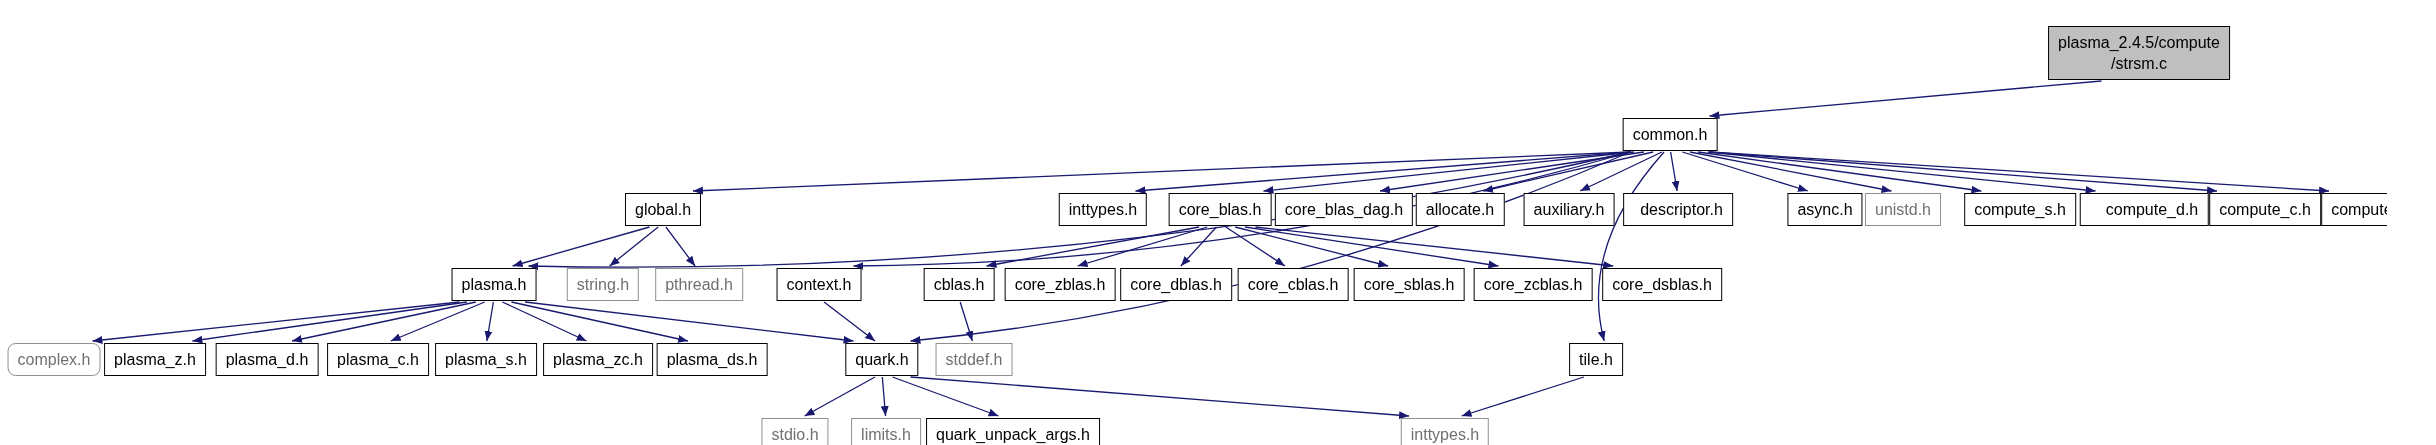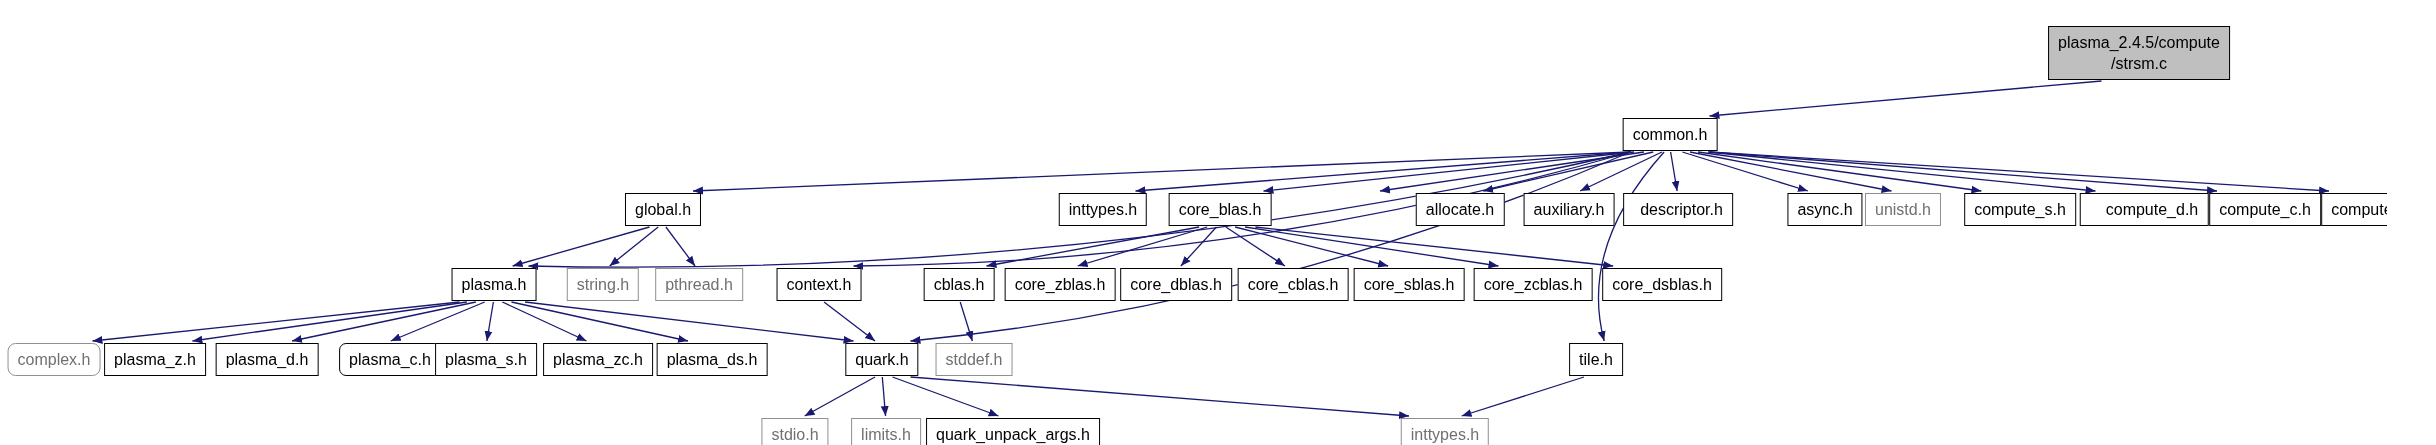--- a/index.html
+++ b/index.html
@@ -93,20 +93,21 @@
       <path d="M 910.5 359 L 1409 398" fill="none" stroke="#191970" stroke-width="1.3" marker-end="url(#arrowhead)"></path>
       <path d="M 1583.92 359 L 1461.6704 398" fill="none" stroke="#191970" stroke-width="1.3" marker-end="url(#arrowhead)"></path>
     </svg>
   <div id="node-layer">
       <div class="node main" style="left: 2139px; top: 8px;">plasma_2.4.5/compute
 /strsm.c</div>
       <div class="node" style="left: 1670px; top: 100px;">common.h</div>
       <div class="node" style="left: 663px; top: 175px;">global.h</div>
       <div class="node" style="left: 1103px; top: 175px;">inttypes.h</div>
       <div class="node" style="left: 1220px; top: 175px;">core_blas.h</div>
+      <div class="node" style="left: 1344px; top: 175px;">core_blas_dag.h</div>
       <div class="node" style="left: 1460px; top: 175px;">allocate.h</div>
       <div class="node" style="left: 1569px; top: 175px;">auxiliary.h</div>
       <div class="node" style="left: 1678px; top: 175px; padding-left: 16px;">descriptor.h</div>
       <div class="node" style="left: 1825px; top: 175px;">async.h</div>
       <div class="node muted" style="left: 1903px; top: 175px;">unistd.h</div>
       <div class="node" style="left: 2020px; top: 175px;">compute_s.h</div>
       <div class="node" style="left: 2144px; top: 175px; padding-left: 25px;">compute_d.h</div>
       <div class="node" style="left: 2265px; top: 175px;">compute_c.h</div>
       <div class="node" style="left: 2377px; top: 175px;">compute_z.h</div>
       <div class="node" style="left: 494px; top: 250px;">plasma.h</div>
@@ -116,21 +117,21 @@
       <div class="node" style="left: 959px; top: 250px;">cblas.h</div>
       <div class="node" style="left: 1060px; top: 250px;">core_zblas.h</div>
       <div class="node" style="left: 1176px; top: 250px;">core_dblas.h</div>
       <div class="node" style="left: 1293px; top: 250px;">core_cblas.h</div>
       <div class="node" style="left: 1409px; top: 250px;">core_sblas.h</div>
       <div class="node" style="left: 1533px; top: 250px;">core_zcblas.h</div>
       <div class="node" style="left: 1662px; top: 250px;">core_dsblas.h</div>
       <div class="node muted" style="left: 54px; top: 325px; border-radius: 8px;">complex.h</div>
       <div class="node" style="left: 155px; top: 325px;">plasma_z.h</div>
       <div class="node" style="left: 267px; top: 325px;">plasma_d.h</div>
-      <div class="node" style="left: 390px; top: 325px; border-radius: 7px;">plasma_c.h</div>
+      <div class="node" style="left: 378px; top: 325px;">plasma_c.h</div>
       <div class="node" style="left: 486px; top: 325px;">plasma_s.h</div>
       <div class="node" style="left: 598px; top: 325px;">plasma_zc.h</div>
       <div class="node" style="left: 712px; top: 325px;">plasma_ds.h</div>
       <div class="node" style="left: 882px; top: 325px;">quark.h</div>
       <div class="node muted" style="left: 974px; top: 325px;">stddef.h</div>
       <div class="node" style="left: 1596px; top: 325px;">tile.h</div>
       <div class="node muted" style="left: 795px; top: 400px;">stdio.h</div>
       <div class="node muted" style="left: 886px; top: 400px;">limits.h</div>
       <div class="node" style="left: 1013px; top: 400px;">quark_unpack_args.h</div>
       <div class="node muted" style="left: 1445px; top: 400px;">inttypes.h</div>

